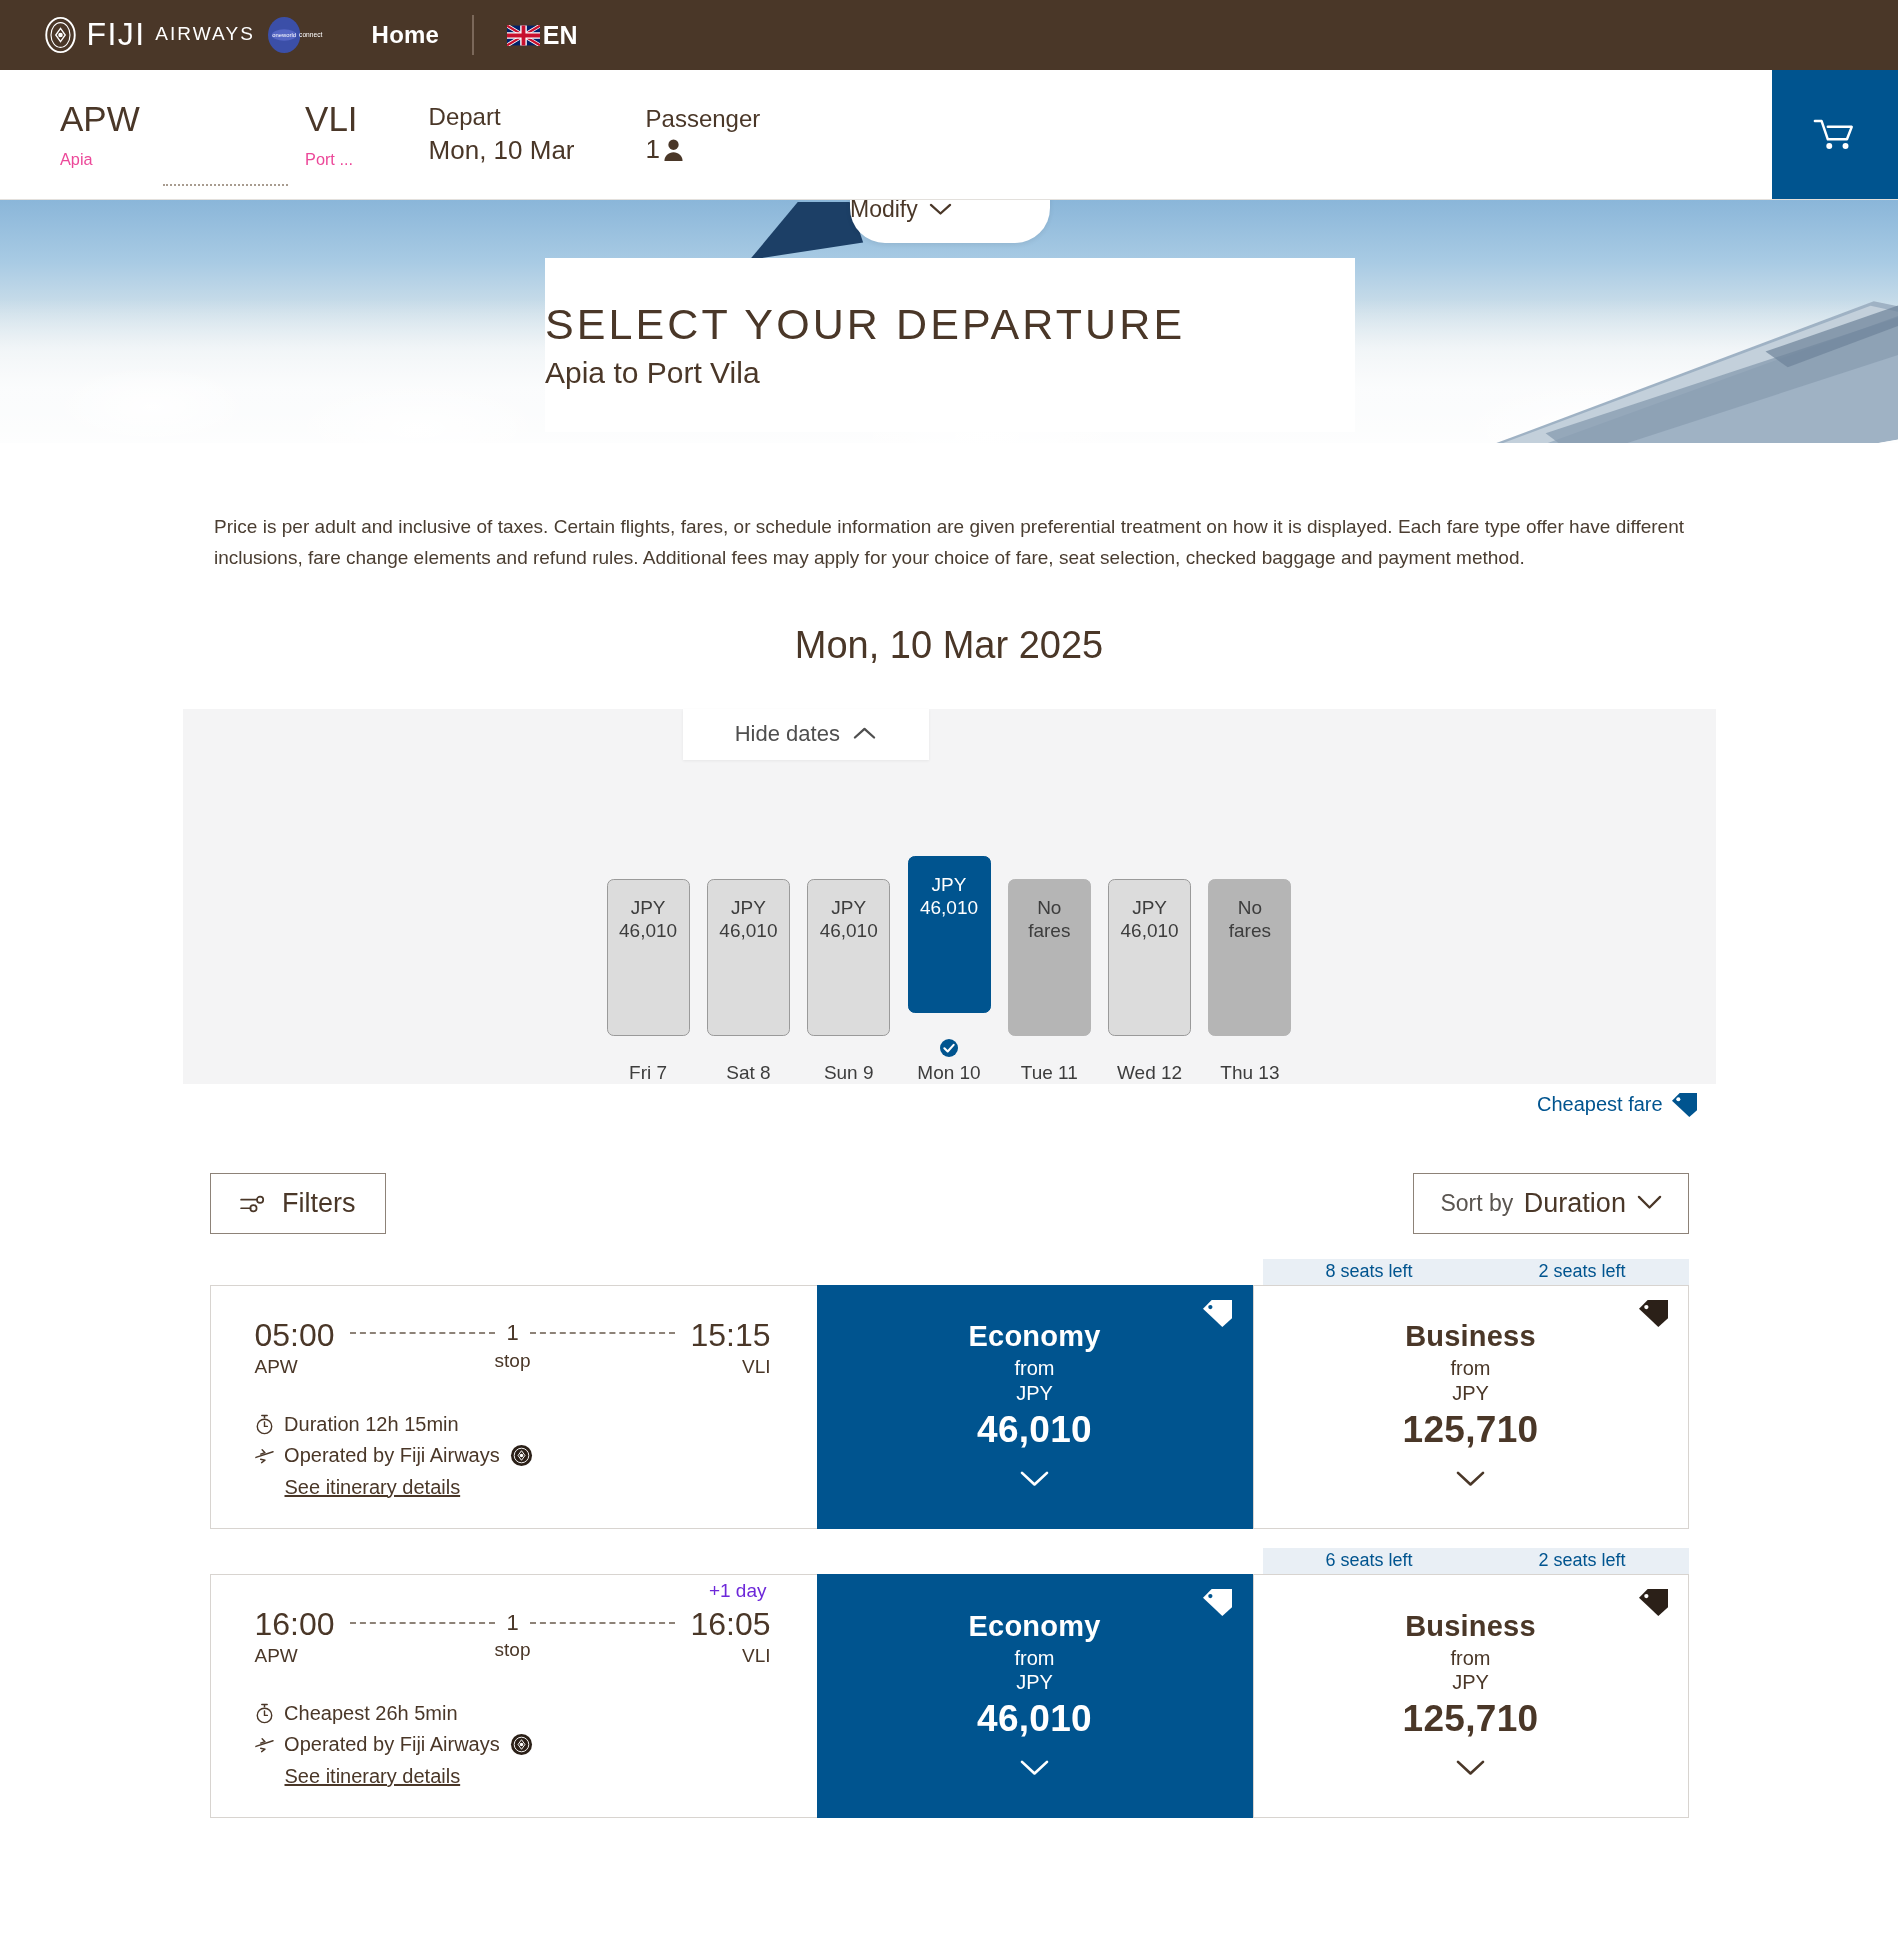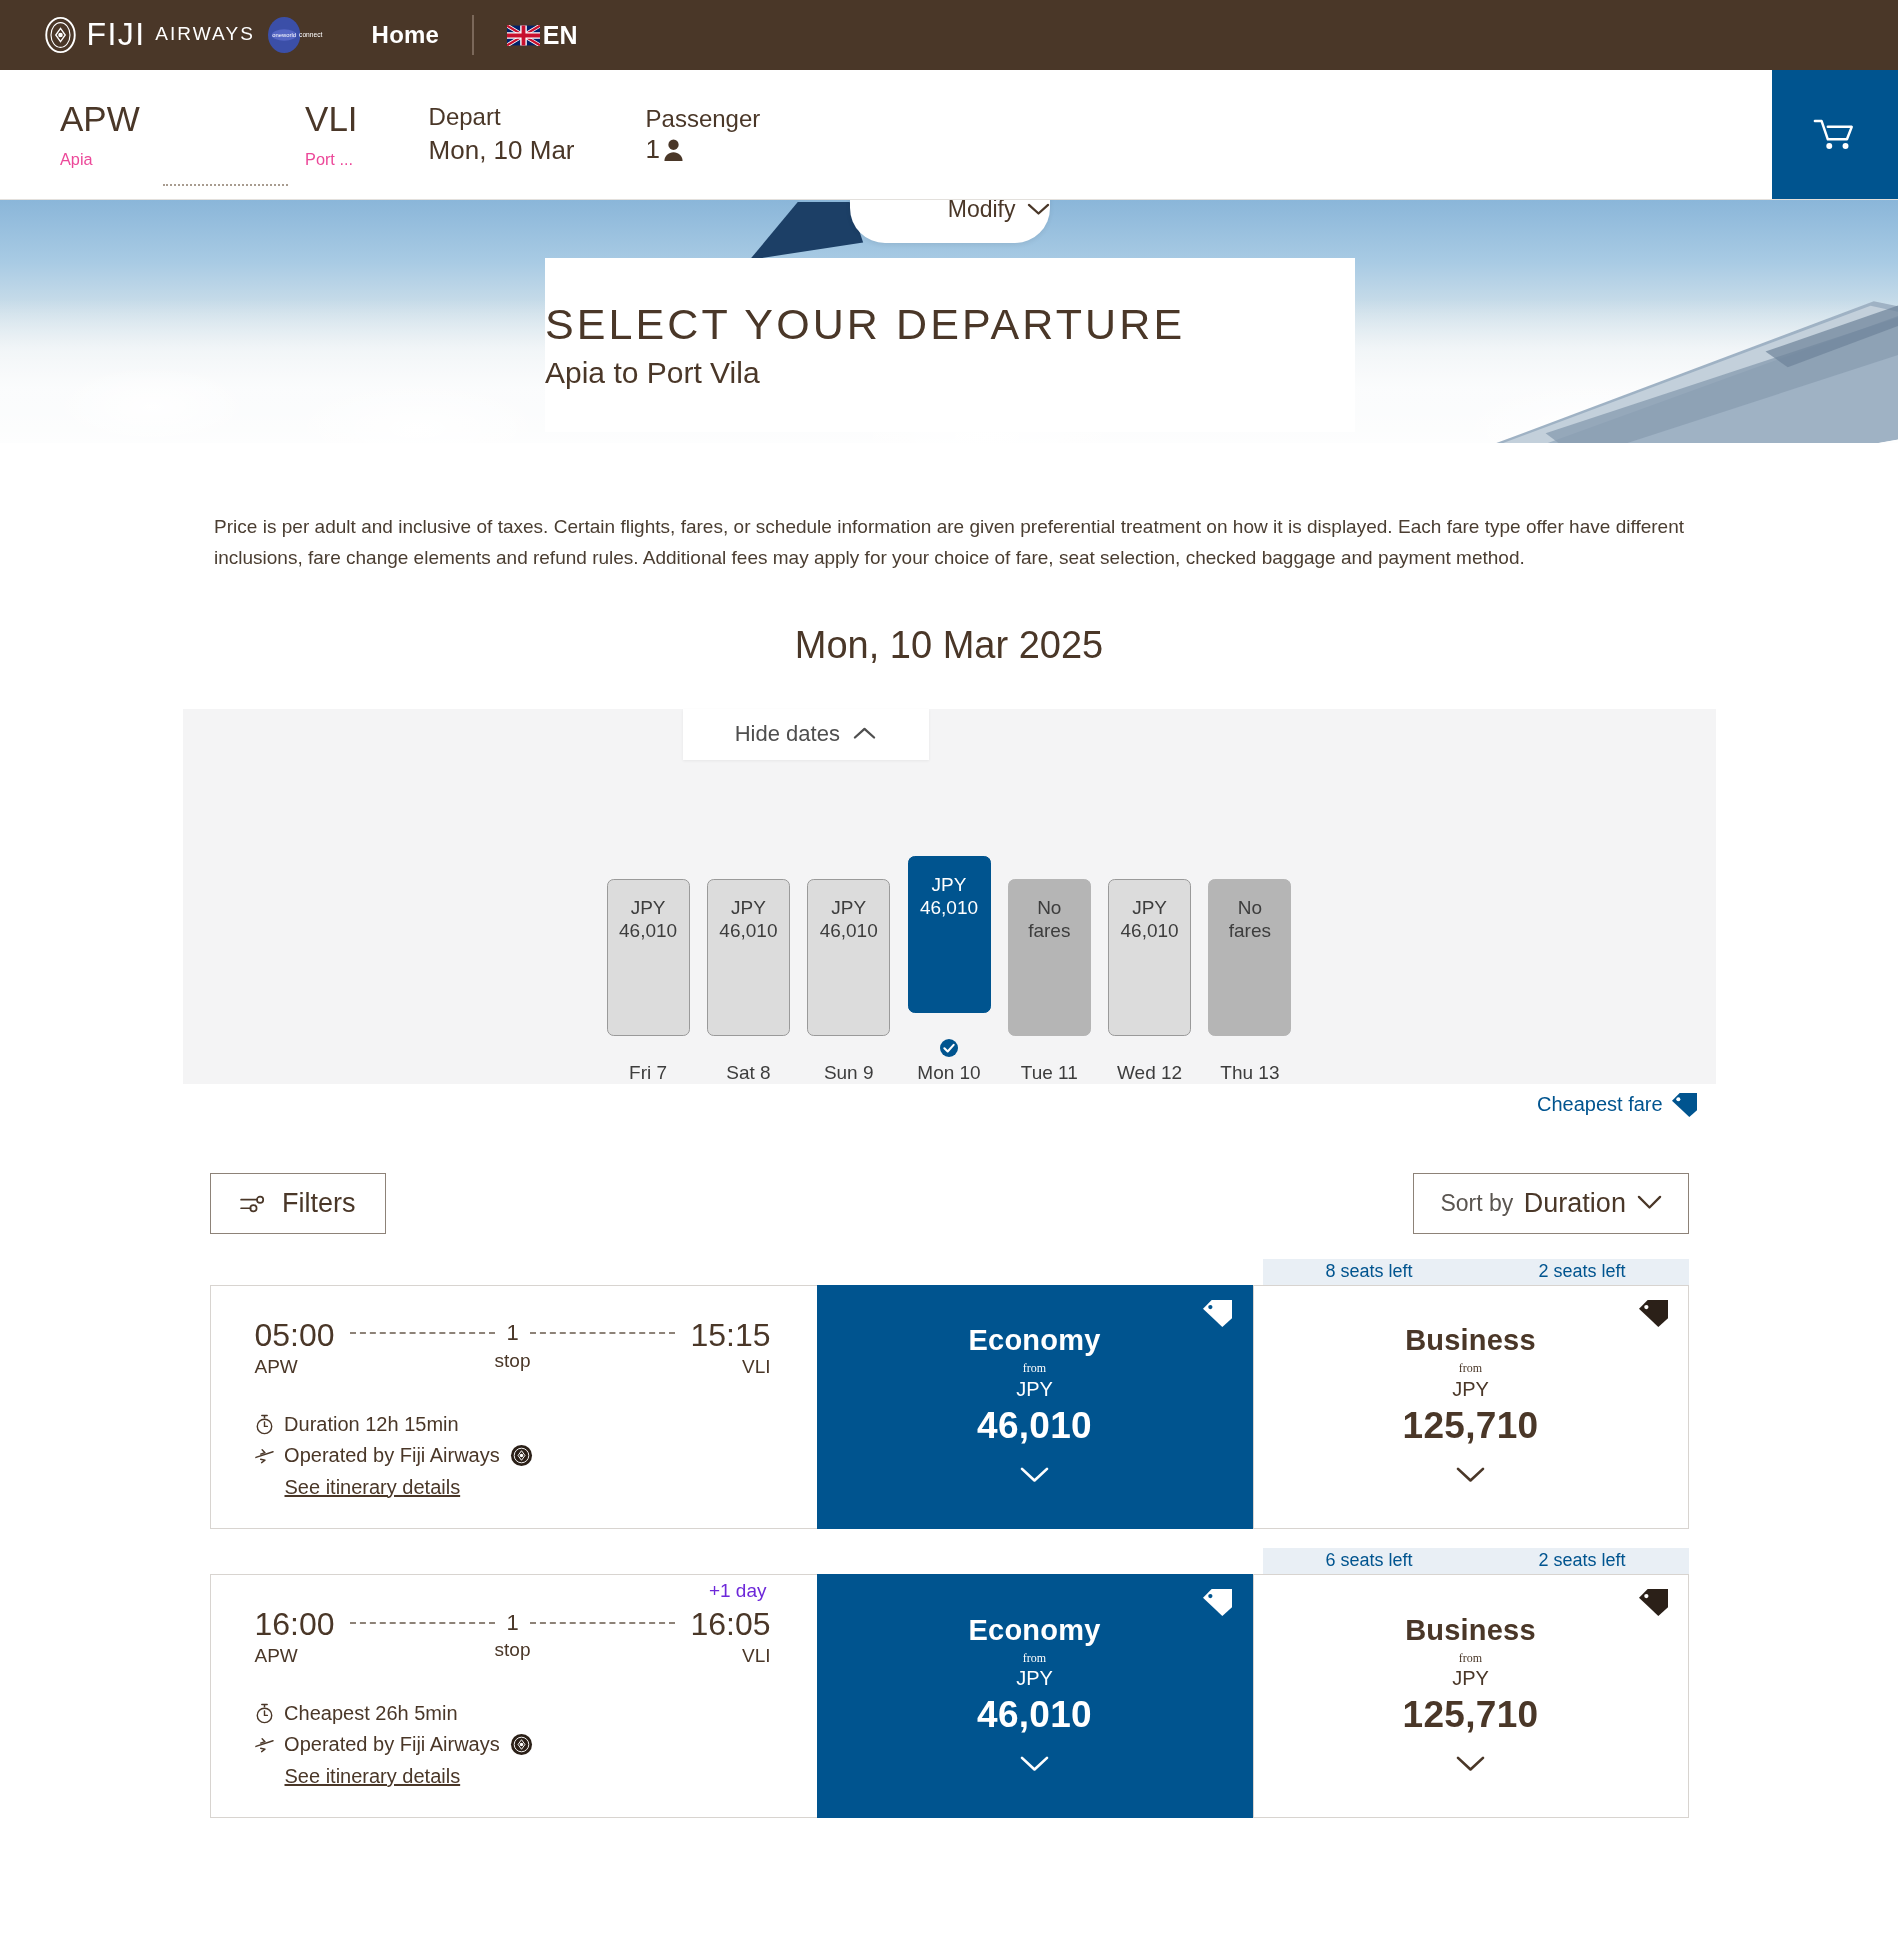--- a/index.html
+++ b/index.html
@@ -112,21 +112,21 @@
     transform: rotate(-10deg);
     transform-origin: right bottom;
   }
   .tailfin { position:absolute; left: 742px; top: 0px; width: 125px; height: 60px; }
   .modify-pill {
     position:absolute;
     left: 850px; top: -24px;
     width: 200px; height: 67px;
     background: #ffffff;
     border-radius: 0 0 35px 35px;
-    display:flex; align-items:center; justify-content:flex-end; gap:11.5px;
+    display:flex; align-items:center; justify-content:flex-start; gap:11.5px;
     z-index: 6;
     box-shadow: 0 1.9px 4.8px rgba(0,0,0,.07);
   }
   .modify-label { font-size: 23px; color:#4a3728; }
   .hero-card {
     position:absolute;
     left: 545px; top: 58px;
     width: 810px; height: 174px;
     background: #ffffff;
     z-index: 5;
@@ -290,21 +290,21 @@
     width: 436px;
     border: 1px solid #d8d4d0;
     position: relative;
     display:flex; flex-direction:column;
     align-items:center; justify-content:center;
     padding-bottom: 5.8px;
   }
   .fare-card.economy { background:#00548f; border-color:#00548f; color:#fff; }
   .fare-card.business { background:#ffffff; color:#4a3728; }
   .fare-name { font-size: 29px; font-weight:700; letter-spacing:0.2px; }
-  .fare-from { font-size: 12px; margin-top: 4px; font-family: Liberation Serif, serif; }
+  .fare-from { font-size: 20px; margin-top: 4px; }
   .fare-cur { font-size: 20px; margin-top: 1.9px; }
   .fare-amt { font-size: 37px; font-weight:700; margin-top: 3.8px; letter-spacing:0.3px; }
   .fare-chev { margin-top: 19px; width: 31px; height: 17.3px; }
   .corner-tag { position:absolute; top: 13.4px; right: 19px; width: 31px; height: 29px; }
 </style>
 </head>
 <body>
 
 <div class="page">
 

